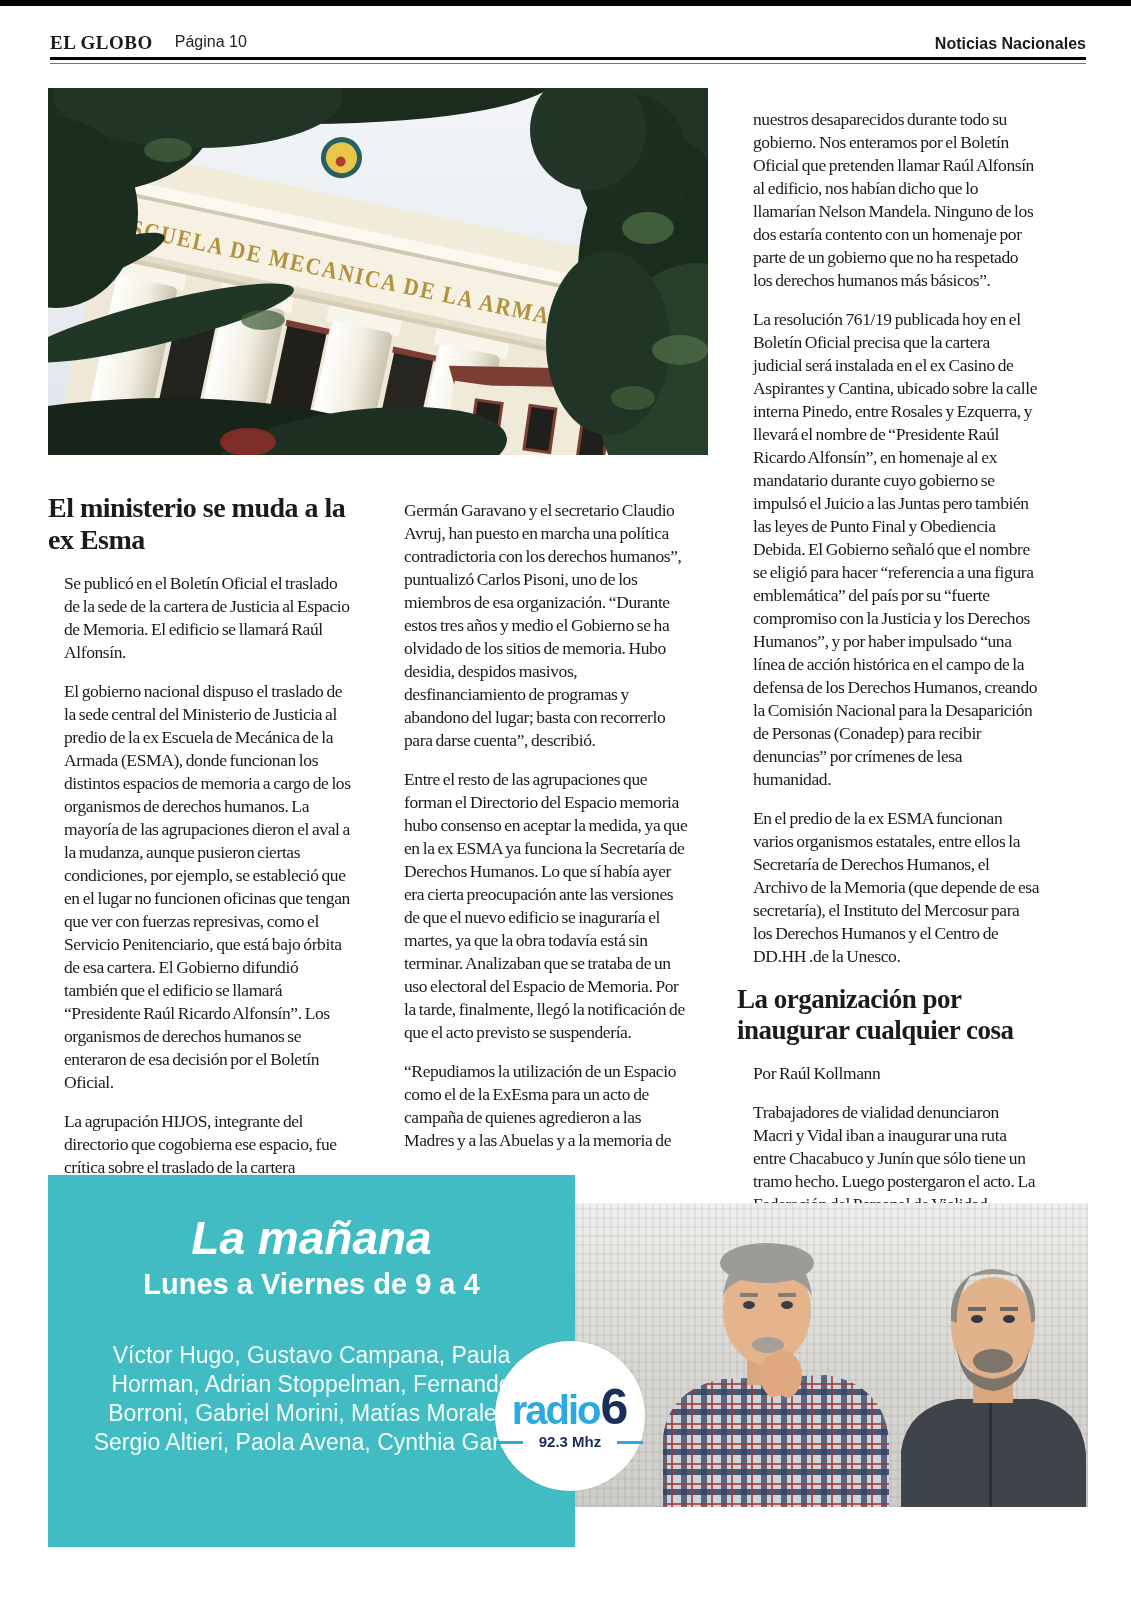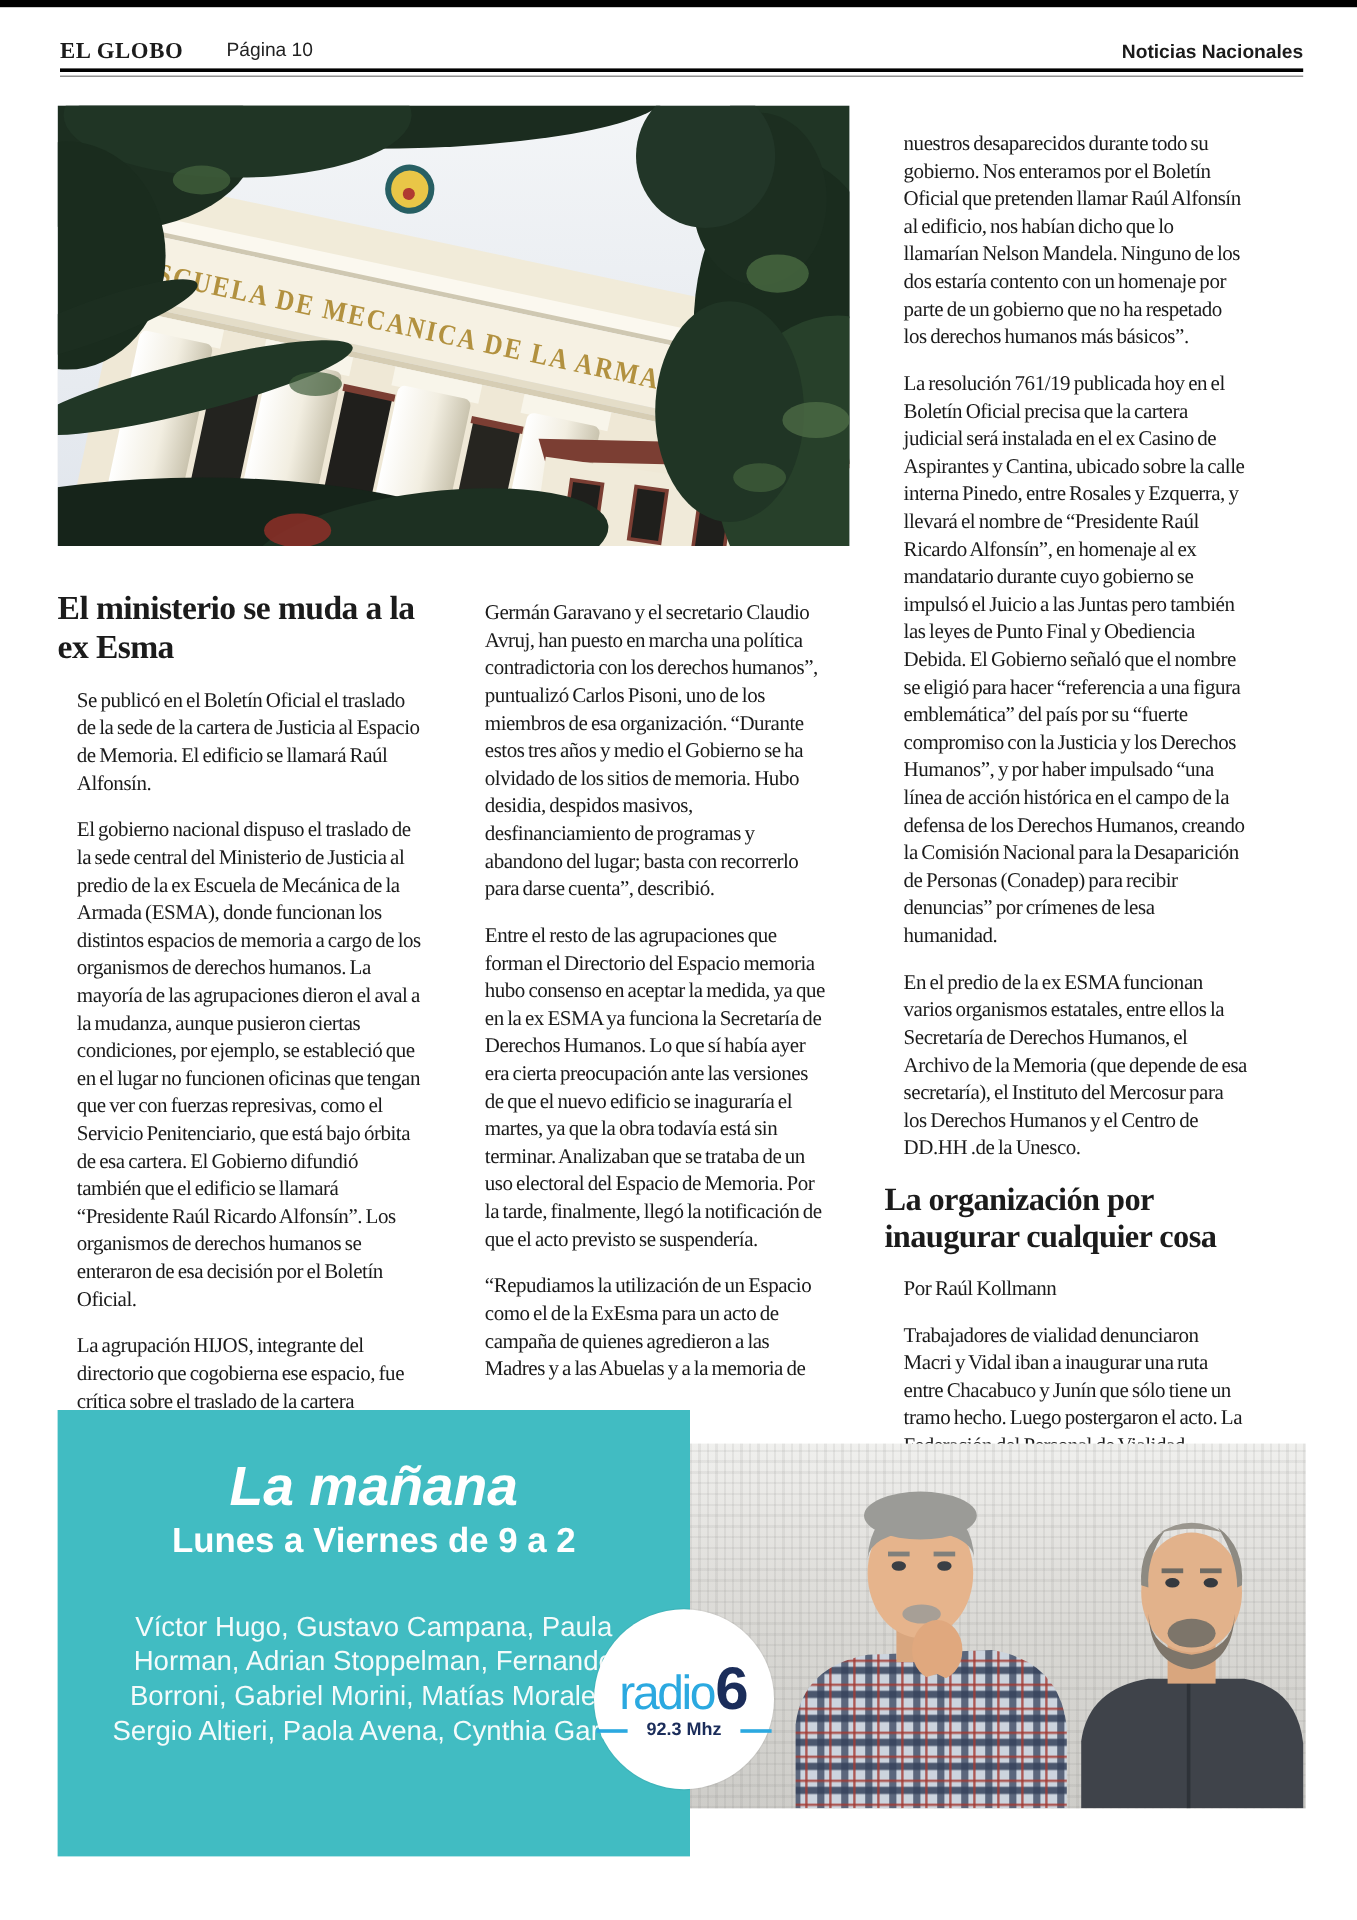--- a/index.html
+++ b/index.html
@@ -3,21 +3,21 @@
 <meta charset="utf-8">
 <style>
   html,body{margin:0;padding:0;background:#ffffff;}
   .page{position:relative;width:1131px;height:1600px;background:#ffffff;overflow:hidden;
         font-family:"Liberation Serif",serif;color:#1b1b1b;}
   .top-border{position:absolute;top:0;left:0;width:100%;height:6px;background:#000;}
 
   
   .hdr{position:absolute;left:50px;right:45px;top:30px;height:24px;
        display:flex;align-items:flex-end;justify-content:space-between;}
-  .hdr-left{display:flex;align-items:center;gap:36px;}
+  .hdr-left{display:flex;align-items:flex-start;gap:22px;}
   .brand{font:bold 19px/22px "Liberation Serif",serif;letter-spacing:.5px;}
   .pagenum{font:16px/20px "Liberation Sans",sans-serif;color:#222;}
   .section{font:bold 16px/20px "Liberation Sans",sans-serif;}
   .hdr-rule{position:absolute;left:50px;right:45px;top:57px;height:3px;
             border-top:3px solid #000;border-bottom:1px solid #777;}
 
   
   .photo{position:absolute;left:48px;top:88px;width:660px;height:367px;margin:0;overflow:hidden;background:#e9ecf0;}
   .photo svg{display:block;}
 
@@ -42,21 +42,21 @@
   .ad-photo{position:absolute;left:527px;top:28px;width:513px;height:304px;overflow:hidden;
             background:
               repeating-linear-gradient(90deg, rgba(110,110,108,.10) 0 2px, rgba(0,0,0,0) 2px 7px),
               repeating-linear-gradient(0deg, rgba(110,110,108,.09) 0 2px, rgba(0,0,0,0) 2px 9px),
               linear-gradient(180deg,#f0f0ee 0%,#e6e5e2 22%,#d8d7d3 55%,#cecdc9 100%);}
   .ad-photo svg{display:block;}
   .radio-circle{position:absolute;left:447px;top:166px;width:150px;height:150px;border-radius:50%;
                 background:#fff;box-shadow:0 0 0 1px rgba(0,0,0,.04);
                 display:flex;flex-direction:column;align-items:center;justify-content:center;z-index:3;}
   .radio-word{font-family:"Liberation Sans",sans-serif;line-height:1;display:flex;align-items:baseline;}
-  .radio-txt{font-weight:normal;font-size:40px;letter-spacing:-2px;color:#2ba9e0;}
+  .radio-txt{font-weight:bold;font-size:40px;letter-spacing:-2px;color:#2ba9e0;}
   .radio-num{font-weight:bold;font-size:50px;color:#1b2d5a;margin-left:1px;}
   .freq-row{display:flex;align-items:center;gap:16px;margin-top:2px;}
   .freq-line{display:inline-block;width:26px;height:3px;background:#2ba9e0;}
   .freq{font:bold 15px/16px "Liberation Sans",sans-serif;color:#1b2d5a;}
 </style>
 </head>
 <body>
 
 <div class="page">
   <div class="top-border"></div>
@@ -170,21 +170,21 @@
     <p>La resolución 761/19 publicada hoy en el Boletín Oficial precisa que la cartera judicial será instalada en el ex Casino de Aspirantes y Cantina, ubicado sobre la calle interna Pinedo, entre Rosales y Ezquerra, y llevará el nombre de “Presidente Raúl Ricardo Alfonsín”, en homenaje al ex mandatario durante cuyo gobierno se impulsó el Juicio a las Juntas pero también las leyes de Punto Final y Obediencia Debida. El Gobierno señaló que el nombre se eligió para hacer “referencia a una figura emblemática” del país por su “fuerte compromiso con la Justicia y los Derechos Humanos”, y por haber impulsado “una línea de acción histórica en el campo de la defensa de los Derechos Humanos, creando la Comisión Nacional para la Desaparición de Personas (Conadep) para recibir denuncias” por crímenes de lesa humanidad.</p>
     <p>En el predio de la ex ESMA funcionan varios organismos estatales, entre ellos la Secretaría de Derechos Humanos, el Archivo de la Memoria (que depende de esa secretaría), el Instituto del Mercosur para los Derechos Humanos y el Centro de DD.HH .de la Unesco.</p>
     <h2 class="headline2">La organización por inaugurar cualquier cosa</h2>
     <p class="byline">Por Raúl Kollmann</p>
     <p>Trabajadores de vialidad denunciaron Macri y Vidal iban a inaugurar una ruta entre Chacabuco y Junín que sólo tiene un tramo hecho. Luego postergaron el acto. La Federación del Personal de Vialidad Nacional (Fepevina) y el Sindicato de Trabajadores Viales (STV) denunciaron que el gobierno prepara una inauguración trucha en la ruta nacional 7, en el tramo</p>
   </section>
 
   <aside class="ad">
     <div class="ad-teal">
       <div class="ad-title">La mañana</div>
-      <div class="ad-sched">Lunes a Viernes de 9 a 2</div>
+      <div class="ad-sched">Lunes a Viernes de 9 a 4</div>
       <div class="ad-hosts">Víctor Hugo, Gustavo Campana, Paula Horman, Adrian Stoppelman, Fernando Borroni, Gabriel Morini, Matías Morales, Sergio Altieri, Paola Avena, Cynthia Garcia</div>
     </div>
 
     <div class="ad-photo">
       <svg width="513" height="304" viewBox="0 0 513 304">
         <defs>
           <pattern id="plaid" width="20" height="20" patternUnits="userSpaceOnUse">
             <rect width="20" height="20" fill="#ccd4de"></rect>
             <rect x="0" y="6" width="20" height="6" fill="#35415b" opacity=".85"></rect>
             <rect x="6" y="0" width="6" height="20" fill="#35415b" opacity=".75"></rect>

